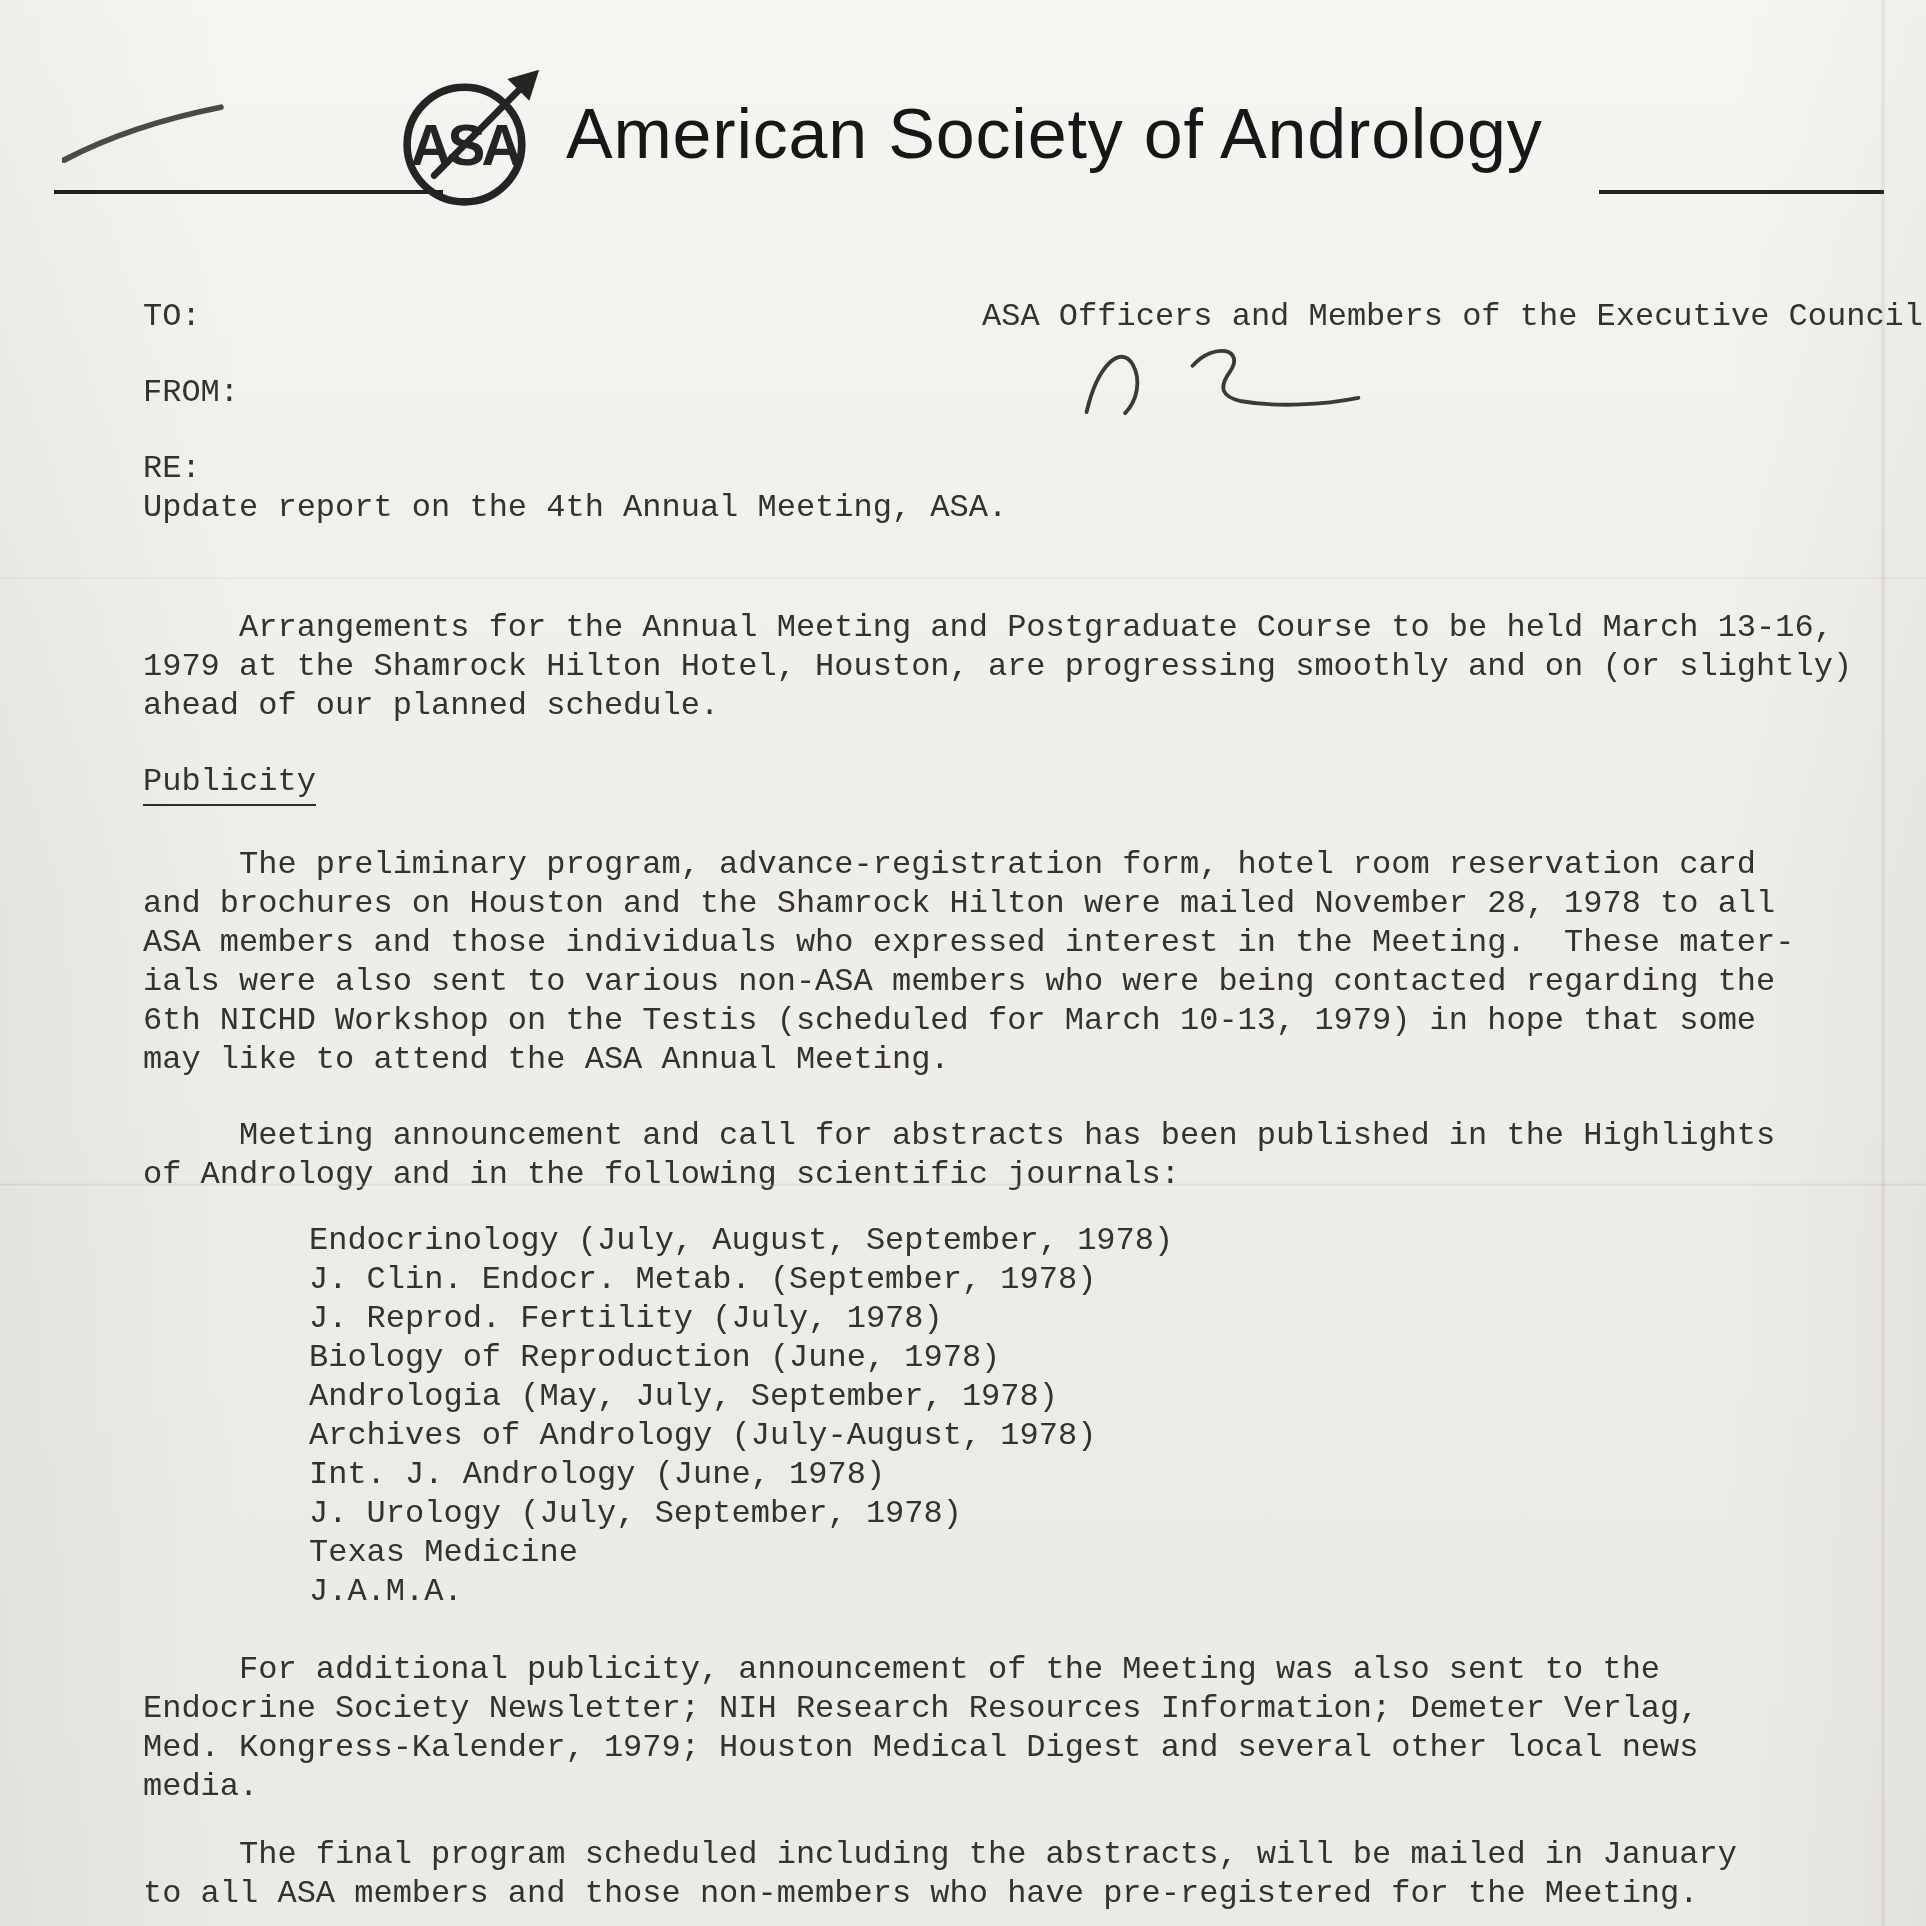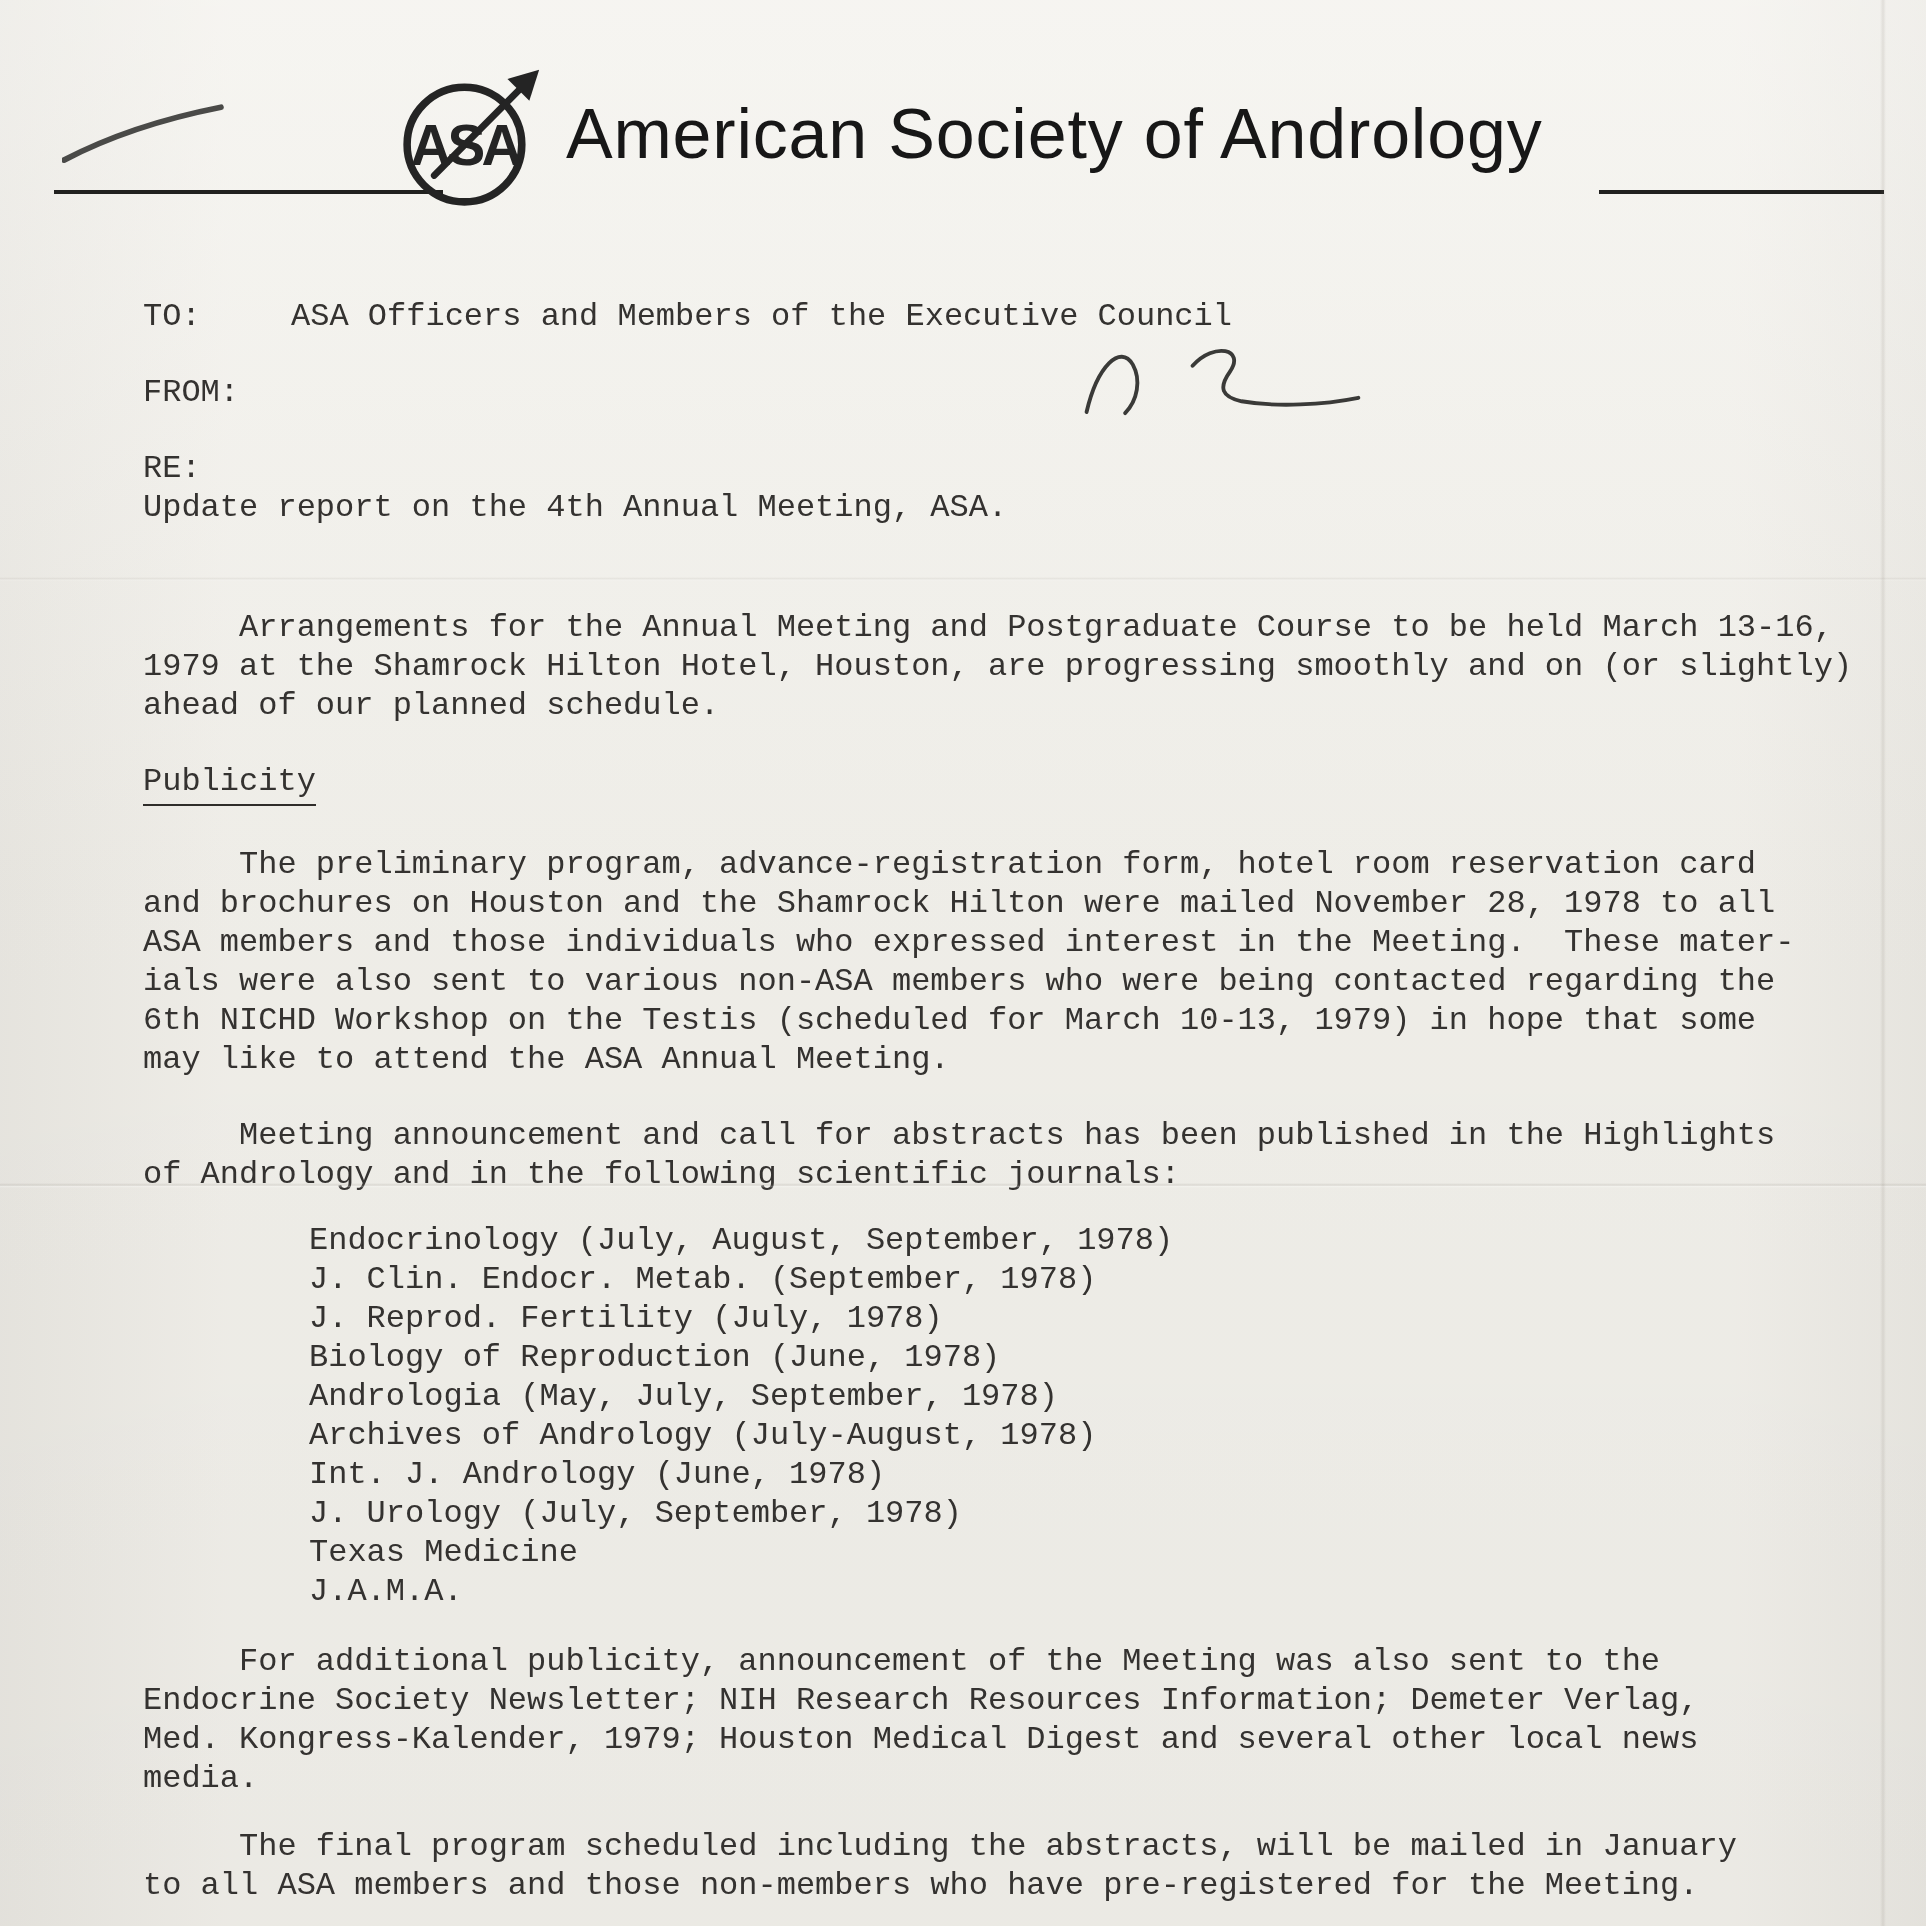--- a/index.html
+++ b/index.html
@@ -34,33 +34,33 @@
 
   
   .signature { position: absolute; left: 1075px; top: 329px; width: 293px; height: 116px; }
   .visually-hidden { position: absolute; width: 0.4px; height: 0.4px; overflow: hidden; clip: rect(0 0 0 0); white-space: nowrap; }
 
   
   .content {
     position: absolute; left: 143px; top: 297px; width: 1780px;
     font-size: 32px; line-height: 39px;
   }
-  .memo-row { display: flex; }
+  .memo-row { display: flex; justify-content: space-between; }
   .memo-row + .memo-row { margin-top: 37px; flex-direction: column; }
   .memo-label { width: 148px; flex: none; }
   .memo-value { white-space: pre; }
 
   .para { margin: 0; white-space: pre-wrap; }
   .p-intro   { margin-top: 81px; }
   .hwrap-publicity { margin-top: 37px; }
   .p-pub1    { margin-top: 39px; }
   .p-pub2    { margin-top: 37px; }
   .journal-list { margin-top: 27px; padding-left: 166px; }
   .journal-line { white-space: pre; }
-  .p-pub3    { margin-top: 31px; }
+  .p-pub3    { margin-top: 39px; }
   .p-final   { margin-top: 29px; }
 
   .section-heading {
     display: inline-block;
     border-bottom: 2.3px solid #2f2d2a;
     padding-bottom: 3.1px;
   }
   .u {
     text-decoration-thickness: 2.3px;
     text-underline-offset: 5.4px;

